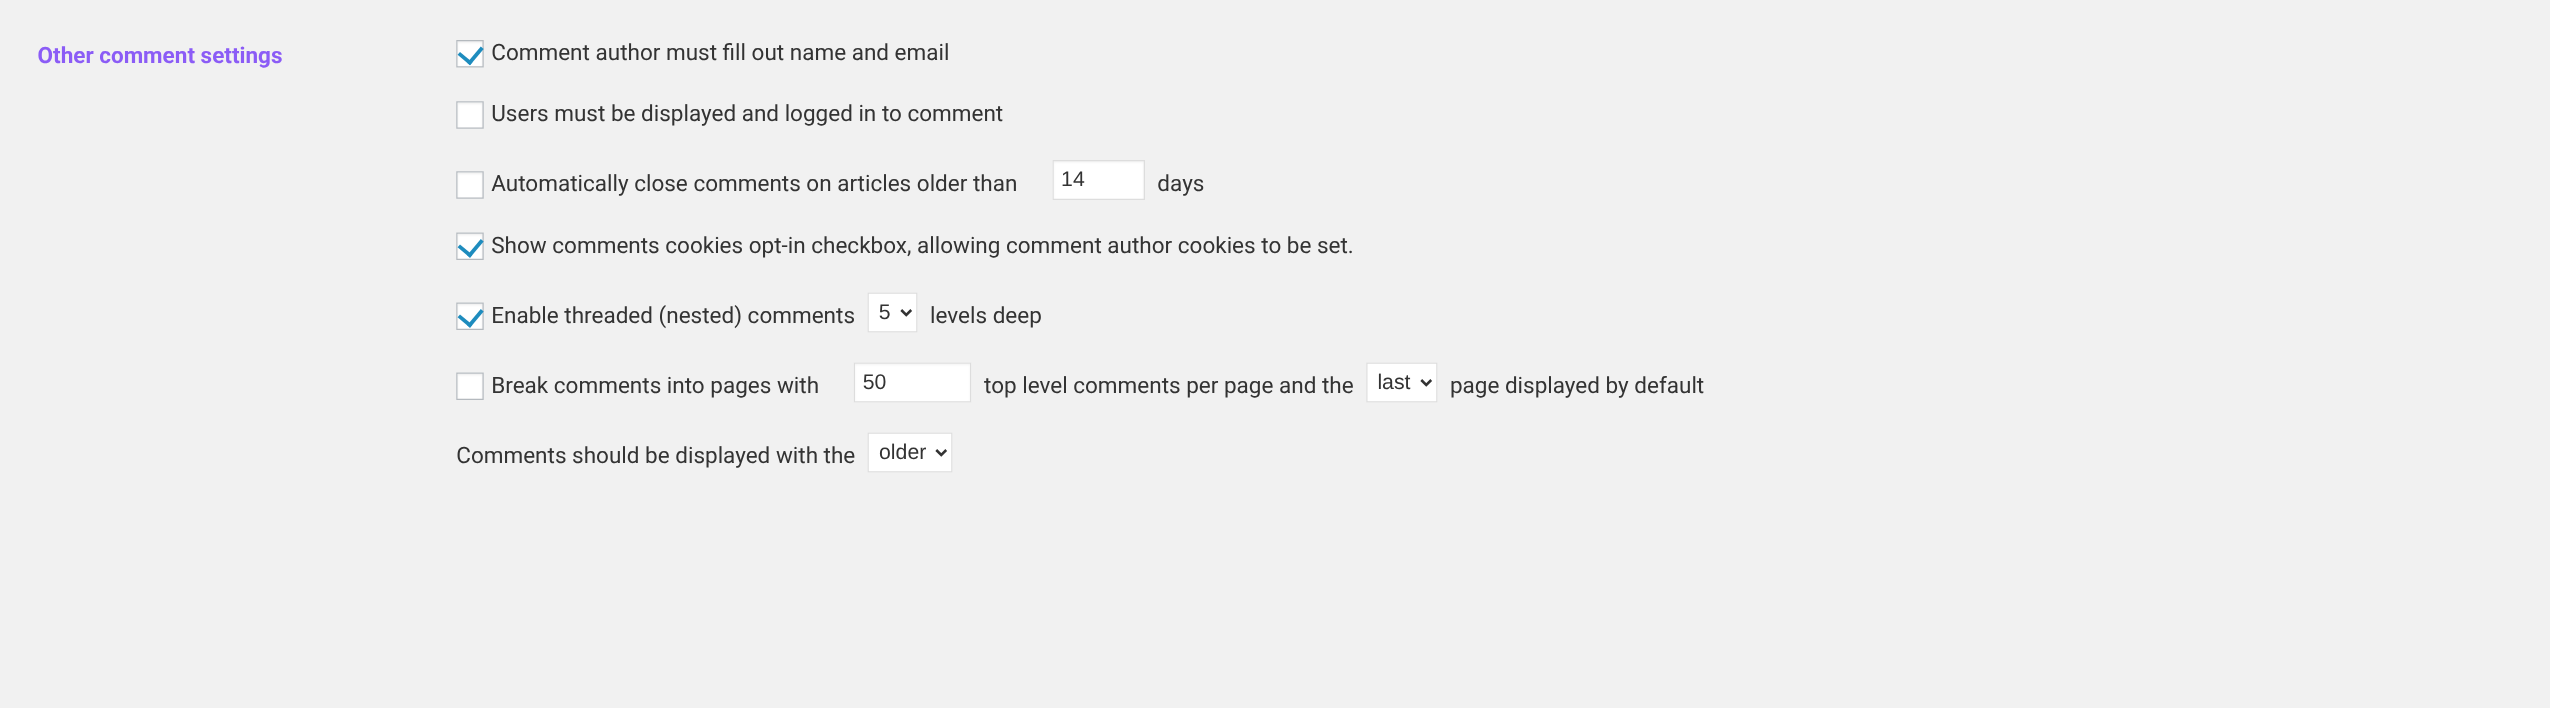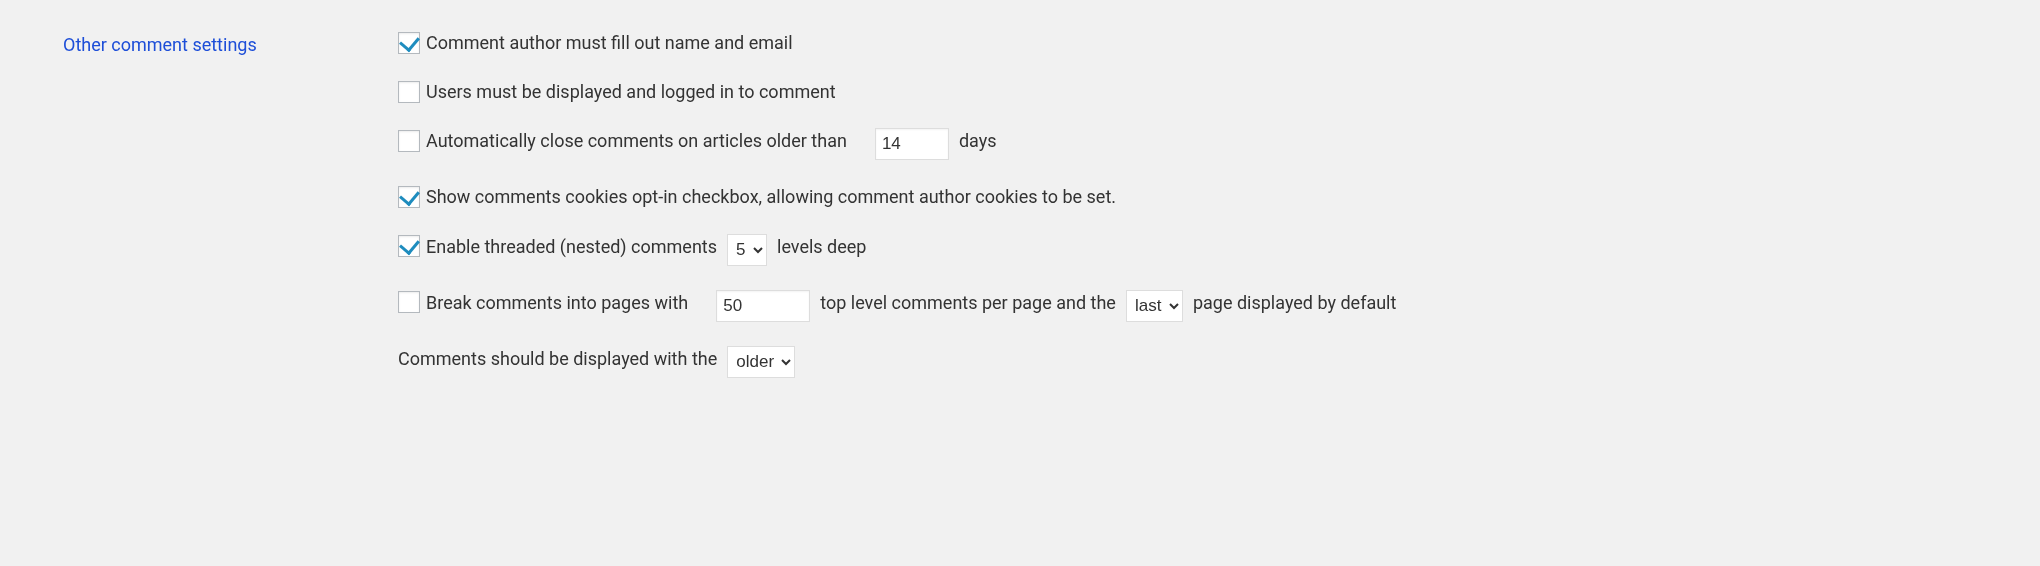--- a/index.html
+++ b/index.html
@@ -11,31 +11,30 @@
   }
   .wrap {
     display: flex;
     padding: 30px 30px 40px 30px;
     font-size: 18px;
     line-height: 1.4;
   }
   .heading-col {
     width: 335px;
     flex: 0 0 335px;
-    font-weight: 400;
-    color: #1d4ed8;
+    font-weight: 700;
+    color: #8b5cf6;
     padding-top: 2px;
-    margin-left: 33px;
   }
   .options-col {
     flex: 1 1 auto;
   }
   .row {
     display: flex;
-    align-items: flex-start;
+    align-items: flex-end;
     flex-wrap: wrap;
     margin-bottom: 24px;
     gap: 8px 10px;
   }
   .row:last-child { margin-bottom: 0; }
   .cb {
     -webkit-appearance: none;
     appearance: none;
     width: 22px;
     height: 22px;

